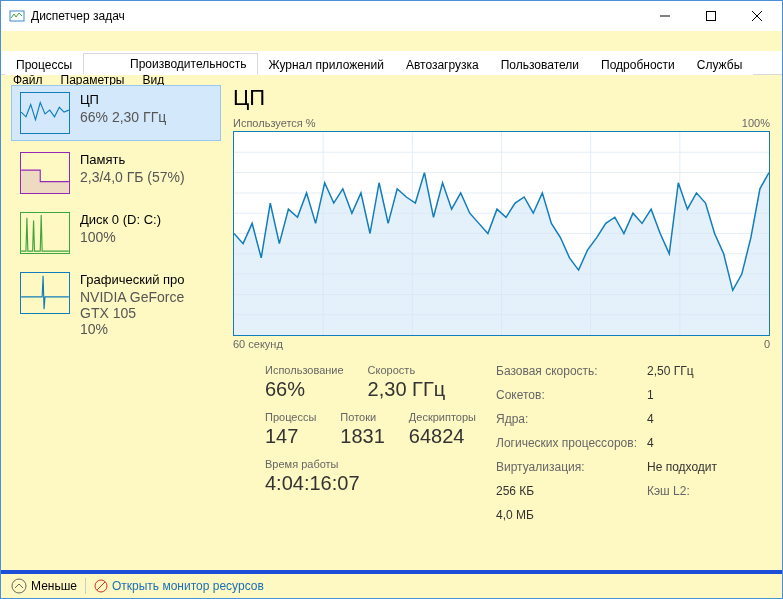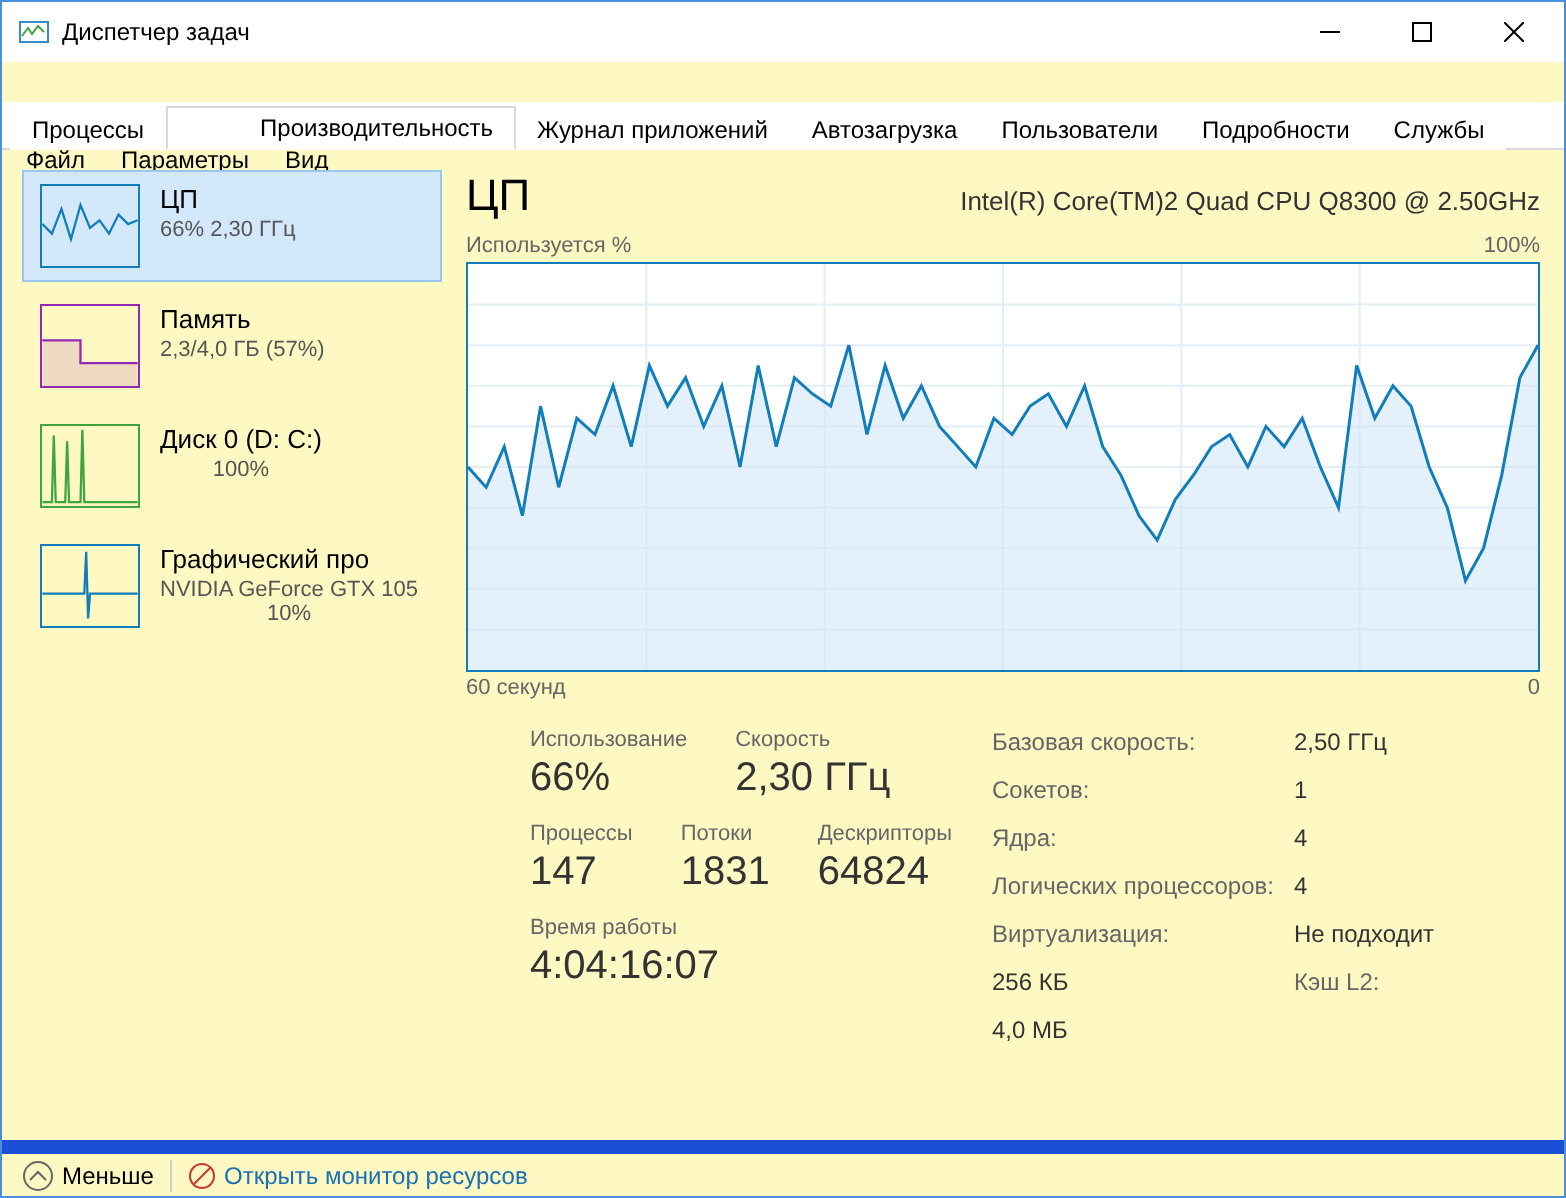--- a/index.html
+++ b/index.html
@@ -13,38 +13,38 @@
   .menubar .item { padding: 2px 8px; cursor: pointer; margin-top: 40px; }
   .tabs { display: flex; align-items: flex-end; height: 24px; background: #fff; border-bottom: 1px solid #d9d9d9; padding-left: 4px; font-size: 12px; }
   .tab { padding: 3px 10px; border: 1px solid transparent; border-bottom: none; cursor: pointer; position: relative; top: 1px; background: #fff; }
   .tab.active { border-color: #d9d9d9; background: #fff; border-bottom: 1px solid #fff; padding-left: 46px; }
   .content { flex: 1; display: flex; padding: 10px 12px 6px 10px; gap: 12px; overflow: hidden; }
   .sidebar { width: 210px; display: flex; flex-direction: column; gap: 4px; }
   .side-item { display: flex; gap: 10px; padding: 6px 8px; height: 56px; border: 1px solid transparent; cursor: pointer; }
   .side-item.active { background: #d4e8fb; border-color: #98c7f2; }
   .thumb { width: 50px; height: 42px; border: 1px solid; display: block; flex-shrink: 0; }
   .side-text .t1 { font-size: 13px; margin-bottom: 2px; }
-  .side-text .t2 { font-size: 11px; color: #555; text-align: center; }
+  .side-text .t2 { font-size: 14px; color: #555; }
   .main { flex: 1; display: flex; flex-direction: column; }
   .hdr-row { display: flex; align-items: baseline; justify-content: space-between; }
   .hdr-title { font-size: 22px; font-weight: 400; }
   .hdr-sub { font-size: 13px; color: #333; }
   .chart-labels { display: flex; justify-content: space-between; font-size: 11px; color: #666; margin-top: 6px; }
   .chart-box { border: 1px solid #117dbb; height: 205px; margin-top: 2px; background: #fff; position: relative; }
   .chart-box svg { width: 100%; height: 100%; display: block; }
   .axis-labels { display: flex; justify-content: space-between; font-size: 11px; color: #666; margin-top: 2px; }
   .stats { display: flex; margin-top: 14px; gap: 20px; }
   .col-left { display: flex; flex-direction: column; gap: 10px; margin-left: 32px; }
   .row-stats { display: flex; gap: 24px; }
   .stat .lbl { font-size: 11px; color: #666; margin-bottom: 2px; }
   .stat .val { font-size: 20px; color: #333; }
   .col-right { display: grid; grid-template-columns: auto auto; column-gap: 40px; row-gap: 4px; font-size: 12px; align-content: start; gap: 10px; }
   .col-right .k { color: #666; }
   .col-right .v { color: #333; }
-  .footer { border-top: 7px solid #1d4ed8; height: 28px; display: flex; align-items: center; gap: 6px; padding: 0 10px; font-size: 12px; }
+  .footer { border-top: 4px solid #1d4ed8; height: 28px; display: flex; align-items: center; gap: 6px; padding: 0 10px; font-size: 12px; }
   .footer .link { cursor: pointer; display: flex; align-items: center; gap: 4px; }
   .footer .sep { width: 1px; height: 16px; background: #ccc; margin: 0 2px; }
   .footer .rm { color: #1a6fb5; justify-content: space-between; }
   .no-icon { width:14px; height:14px; }
 </style>
 </head>
 <body>
 
 <div class="window">
   <div class="titlebar">
@@ -125,21 +125,20 @@
             <div class="t1">Графический про</div>
             <div class="t2">NVIDIA GeForce GTX 105</div>
             <div class="t2">10%</div>
           </div>
         </div>
       </div>
 
     <div class="main">
       <div class="hdr-row">
         <div class="hdr-title">ЦП</div>
-        <div class="hdr-sub">Intel(R) Core(TM)2 Quad CPU Q8300 @ 2.50GHz</div>
       </div>
       <div class="chart-labels">
         <span>Используется %</span>
         <span>100%</span>
       </div>
       <div class="chart-box">
         <svg id="cpu-chart-svg" viewBox="0 0 500 200" preserveAspectRatio="none">
             <line x1="0" y1="20" x2="500" y2="20" stroke="#e4eef7"></line>
             <line x1="0" y1="40" x2="500" y2="40" stroke="#e4eef7"></line>
             <line x1="0" y1="60" x2="500" y2="60" stroke="#e4eef7"></line>

